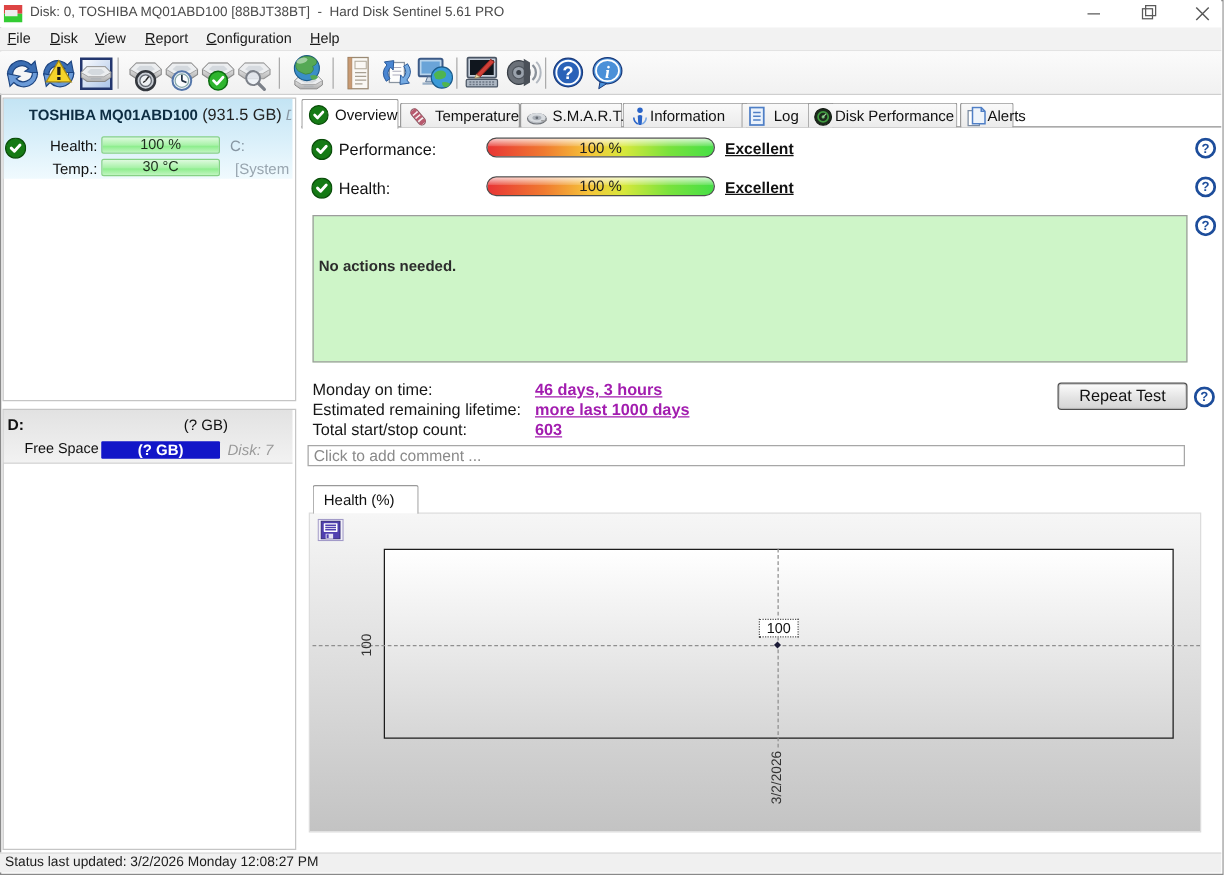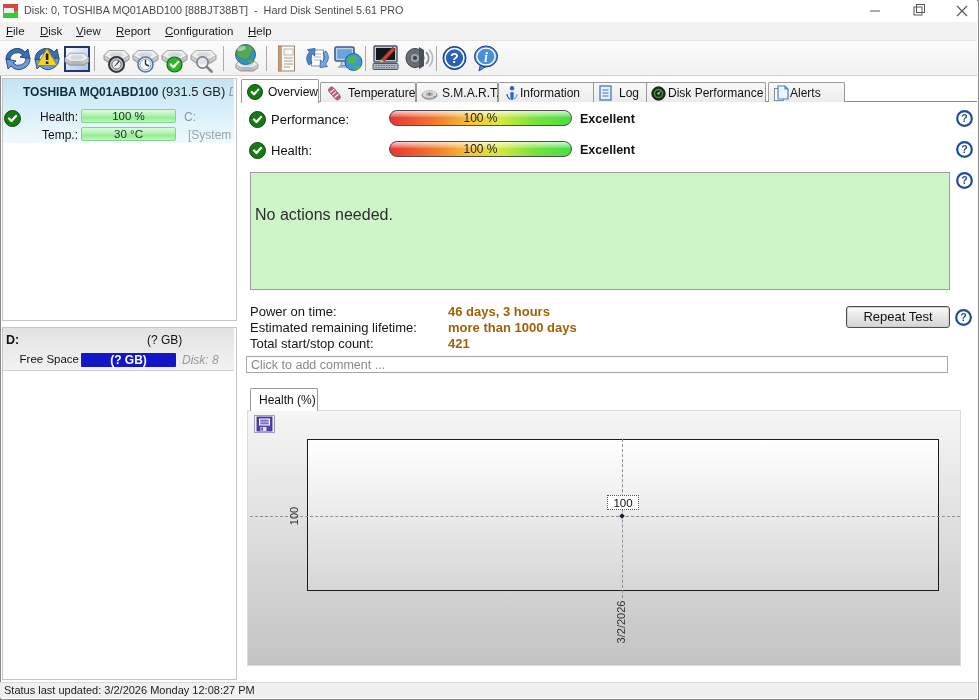--- a/index.html
+++ b/index.html
@@ -33,26 +33,26 @@
 .tabline { left:241px; top:101px; width:736px; height:1px; background:#8f8f8f; }
 .tabactive { top:79px; height:24px; background:#fff; z-index:5; }
 .tabactive .lbl { top:5px; }
 
 .meter { position:absolute; left:389px; width:183px; height:16px; border:1px solid #4d4d4d; border-radius:8px;
   background:linear-gradient(90deg,#e83535,#f07a30 25%,#f5c53a 45%,#d8e83c 60%,#7ae23c 80%,#46df46);
   font-size:12px; text-align:center; line-height:15px; color:#222; overflow:hidden; }
 .meter i { position:absolute; left:0; top:0; width:100%; height:45%; background:linear-gradient(rgba(255,255,255,.75),rgba(255,255,255,.15)); border-radius:8px 8px 0 0; font-style:normal;}
 .meter b { position:relative; font-weight:normal; }
 .rowlbl { position:absolute; font-size:13px; color:#111; }
-.excl { position:absolute; left:580px; font-size:12.5px; font-weight:bold; color:#111; }
+.excl { position:absolute; left:580px; font-size:12.5px; font-weight:bold; color:#111;text-decoration:underline; }
 
 .statusbox { left:250px; top:172px; width:700px; height:118px; background:#cef5c8; border:1px solid #9c9c9c; font-size:12px; color:#2c2c2c; }
 
 .dt { position:absolute; left:250px; font-size:13px; color:#161616; }
-.dv { position:absolute; left:448px; font-size:13px; font-weight:bold; color:#a16207; }
+.dv { position:absolute; left:428px; font-size:13px; font-weight:bold; color:#a21caf;text-decoration:underline; }
 .btn { left:846px; top:306px; width:104px; height:22px; border:1px solid #4f4f4f; border-radius:3px;
   background:linear-gradient(#fcfcfc,#e2e2e2 60%,#d5d5d5); font-size:13px; text-align:center; line-height:20px; color:#111;
   box-shadow:0 0 0 1px #cfcfcf inset; }
 .comment { left:246px; top:356px; width:702px; height:17px; border:1px solid #a7a7a7; background:#fff; font-size:12.5px; color:#8a8a8a; line-height:16px; padding-left:4px; }
 
 .chartwrap { left:247px; top:410px; width:714px; height:256px; background:linear-gradient(#f6f6f6,#c3c3c3); border:1px solid #dcdcdc; }
 .chartrect { position:absolute; left:59px; top:28px; width:632px; height:152px; border:1px solid #1c1c1c; background:linear-gradient(#ffffff,#d6d6d6); }
 .dashh { position:absolute; border-top:1px dashed #8f8f8f; height:0; }
 .dashv { position:absolute; border-left:1px dashed #8f8f8f; width:0; }
 .clabel { position:absolute; background:#fff; border:1px dotted #555; font-size:11.5px; color:#111; text-align:center; }
@@ -248,21 +248,21 @@
 <div class="greenbar" style="top:127px">30 °C</div>
 <div class="rowlbl" style="left:184px;top:110px;color:#8796a2;font-size:12px">C:</div>
 <div class="rowlbl" style="left:188px;top:128px;color:#98a5af;width:45px;overflow:hidden;white-space:nowrap;font-size:12px">[System R</div>
 
 <div class="abs lbox" style="top:327px;height:353px"></div>
 <div class="abs graycard diskcard" style="top:328px;left:3px"></div>
 <div class="rowlbl" style="left:6px;top:333px;font-weight:bold;font-size:12.5px">D:</div>
 <div class="rowlbl" style="left:147px;top:333px;font-size:12px">(? GB)</div>
 <div class="rowlbl" style="left:8px;top:353px;width:71px;text-align:right;font-size:11.5px">Free Space</div>
 <div class="bluebar" style="top:353px">(? GB)</div>
-<div class="rowlbl" style="left:182px;top:353px;color:#9a9a9a;font-style:italic;font-size:12px">Disk: 8</div>
+<div class="rowlbl" style="left:182px;top:353px;color:#9a9a9a;font-style:italic;font-size:12px">Disk: 7</div>
 
 <div class="tabline abs"></div>
 <div class="tab tabactive" style="left:241px;width:78px">
   <svg class="abs" style="left:5px;top:4px" width="16" height="16" viewBox="0 0 17 17">
     <circle cx="8.5" cy="8.5" r="8" fill="#157a15" stroke="#0a4d0a"></circle>
     <path d="M5 8.5 L7.5 11 L12 6" stroke="#fff" stroke-width="2.3" fill="none" stroke-linecap="round" stroke-linejoin="round"></path>
   </svg>
   <span class="lbl">Overview</span>
   </div>
 <div class="tab" style="left:320px;width:96px">
@@ -307,21 +307,21 @@
   </div>
 <div class="tab" style="left:646px;width:120px">
   <svg class="abs" style="left:4px;top:3px" width="15" height="15" viewBox="0 0 17 17">
     <circle cx="8.5" cy="8.5" r="7.6" fill="#1d2b1d" stroke="#101810"></circle>
     <circle cx="8.5" cy="8.5" r="4.6" fill="none" stroke="#3f9a3f" stroke-width="1.6"></circle>
     <circle cx="8.5" cy="8.5" r="1.4" fill="#77c377"></circle>
     <line x1="8.5" y1="8.5" x2="11" y2="5.8" stroke="#9fd49f" stroke-width="1"></line>
   </svg>
   <span class="lbl" style="left:21px">Disk Performance</span>
   </div>
-<div class="tab" style="left:768px;width:77px">
+<div class="tab" style="left:768px;width:43px">
   <svg class="abs" style="left:4px;top:2px" width="16" height="17" viewBox="0 0 16 17">
     <rect x="1.5" y="3.5" width="9" height="12" fill="#fff" stroke="#7a8aa0" stroke-width="1"></rect>
     <path d="M5 1 h7 l3 3 v10 h-10 z" fill="#eef4fb" stroke="#4f7fc6" stroke-width="1.2"></path>
     <path d="M12 1 v3 h3" fill="none" stroke="#4f7fc6" stroke-width="1.2"></path>
   </svg>
   <span class="lbl" style="left:21px">Alerts</span>
   </div>
 
 <svg class="helpicon" style="left:249px;top:111px" width="16" height="16" viewBox="0 0 17 17">
   <circle cx="8.5" cy="8.5" r="8" fill="#157a15" stroke="#0a4d0a"></circle>
@@ -333,29 +333,29 @@
 
 <svg class="helpicon" style="left:249px;top:142px" width="16" height="16" viewBox="0 0 17 17">
   <circle cx="8.5" cy="8.5" r="8" fill="#157a15" stroke="#0a4d0a"></circle>
   <path d="M5 8.5 L7.5 11 L12 6" stroke="#fff" stroke-width="2.3" fill="none" stroke-linecap="round" stroke-linejoin="round"></path>
 </svg>
 <div class="rowlbl" style="left:271px;top:143px">Health:</div>
 <div class="meter" style="top:141px"><i></i><b>100 %</b></div>
 <div class="excl" style="top:143px">Excellent</div>
 
 <div class="abs statusbox">
-  <div style="position:absolute;left:4px;top:33px;font-weight:normal;font-size:16px">No actions needed.</div>
+  <div style="position:absolute;left:4px;top:33px;font-weight:bold;font-size:12px">No actions needed.</div>
 </div>
 
-<div class="dt" style="top:304px">Power on time:</div>
+<div class="dt" style="top:304px">Monday on time:</div>
 <div class="dv" style="top:304px">46 days, 3 hours</div>
 <div class="dt" style="top:320px">Estimated remaining lifetime:</div>
-<div class="dv" style="top:320px">more than 1000 days</div>
+<div class="dv" style="top:320px">more last 1000 days</div>
 <div class="dt" style="top:336px">Total start/stop count:</div>
-<div class="dv" style="top:336px">421</div>
+<div class="dv" style="top:336px">603</div>
 <div class="abs btn">Repeat Test</div>
 <div class="abs comment">Click to add comment ...</div>
 
 <svg class="helpicon qh" style="left:956px;top:110px" viewBox="0 0 17 17">
     <use href="#qm"></use>
   </svg>
 <svg class="helpicon qh" style="left:956px;top:141px" viewBox="0 0 17 17">
     <use href="#qm"></use>
   </svg>
 <svg class="helpicon qh" style="left:956px;top:172px" viewBox="0 0 17 17">
@@ -366,21 +366,21 @@
   </svg>
 <svg width="0" height="0" style="position:absolute">
   <defs>
     <g id="qm">
       <circle cx="8.5" cy="8.5" r="7.3" fill="#fff" stroke="#1d4d9b" stroke-width="2.2"></circle>
       <text x="8.5" y="12.2" font-size="10.5" font-weight="bold" fill="#1d4d9b" text-anchor="middle" font-family="Liberation Sans, sans-serif">?</text>
     </g>
   </defs>
 </svg>
 
-<div class="tab tabactive" style="left:250px;top:388px;height:23px;width:68px">
+<div class="tab tabactive" style="left:250px;top:388px;height:23px;width:85px">
   <span style="position:absolute;left:8px;top:4px;font-size:12px">Health (%)</span>
   </div>
 <div class="abs chartwrap">
   <div class="chartrect"></div>
   <div class="dashh" style="left:2px;top:105px;width:710px"></div>
   <div class="dashv" style="left:374px;top:28px;height:159px"></div>
   <div class="rot" style="left:37px;top:99px">100</div>
   <div class="clabel" style="left:359px;top:84px;width:32px;height:15px;line-height:14px">100</div>
   <div class="abs" style="left:372px;top:103px;width:4px;height:4px;background:#1c1c38;transform:rotate(45deg)"></div>
   <div class="rot" style="left:352px;top:205px">3/2/2026</div>

